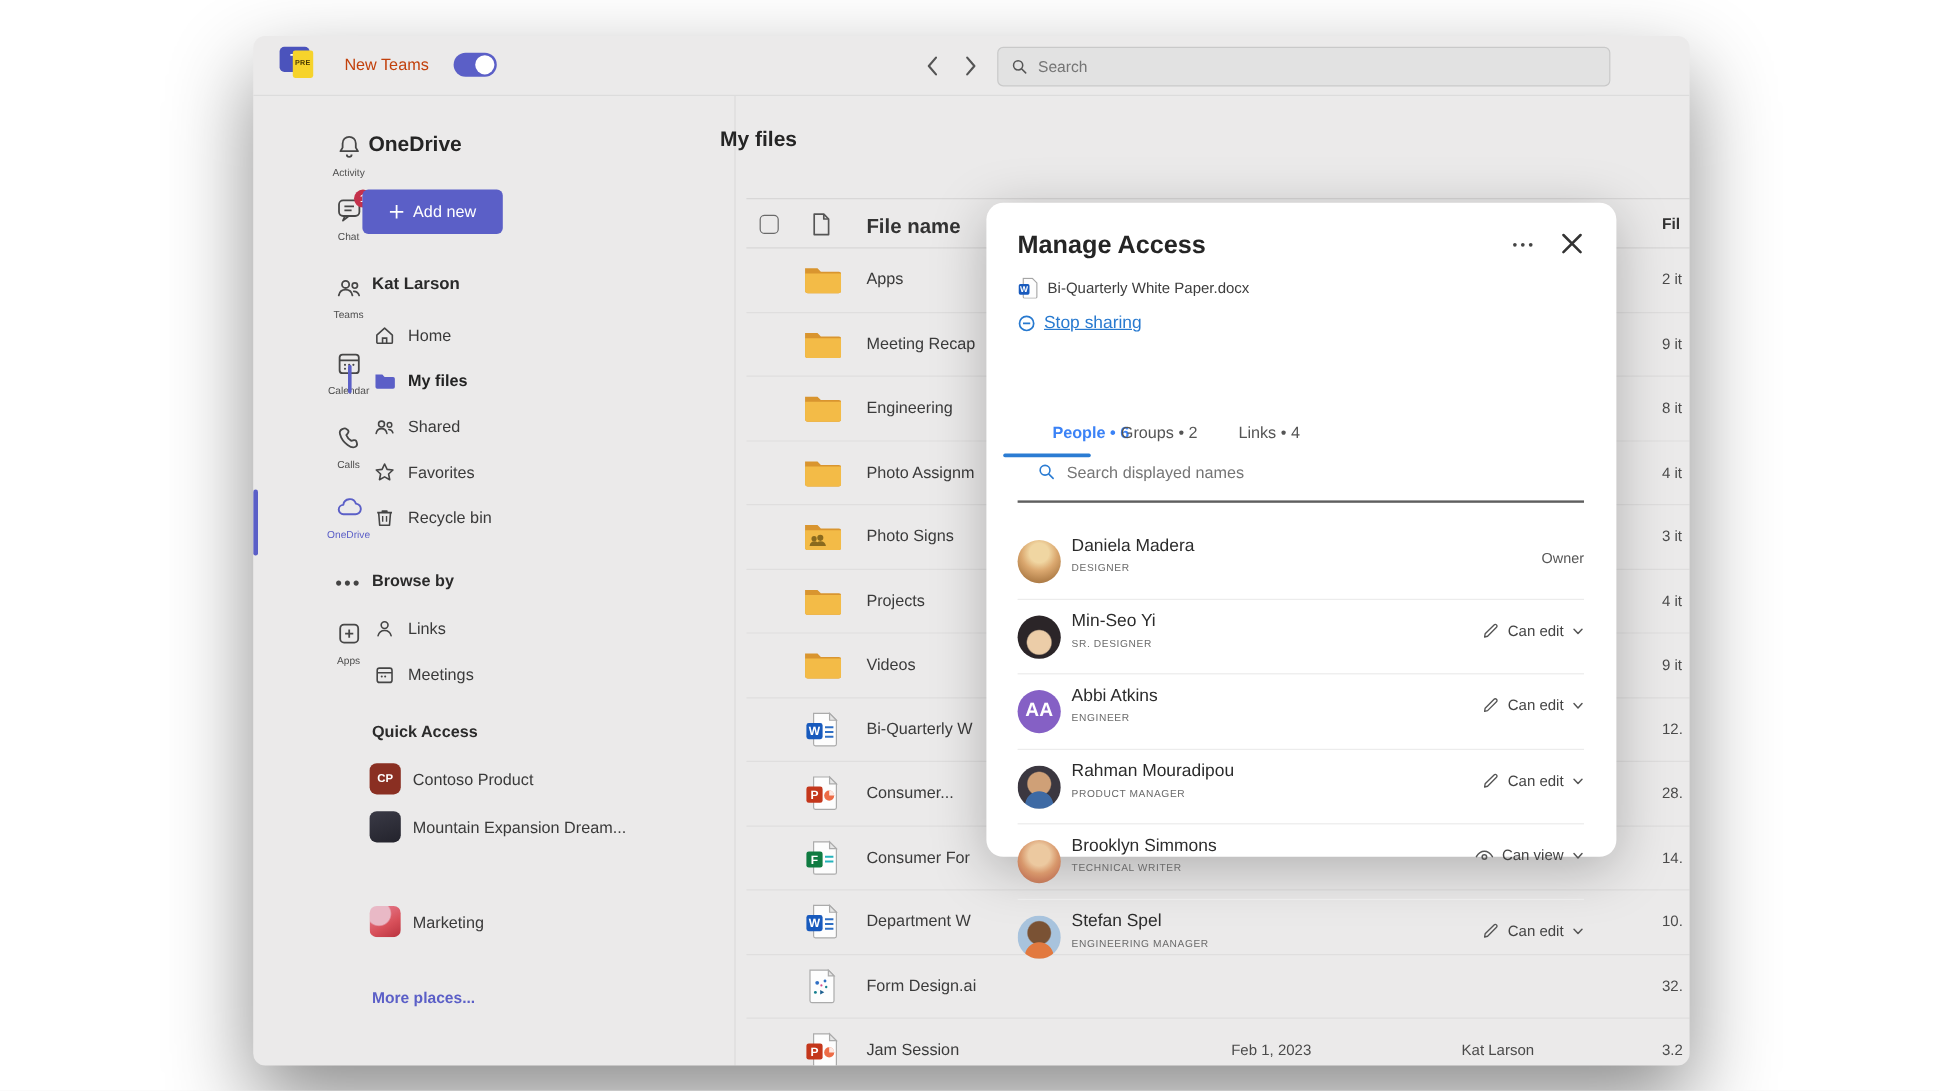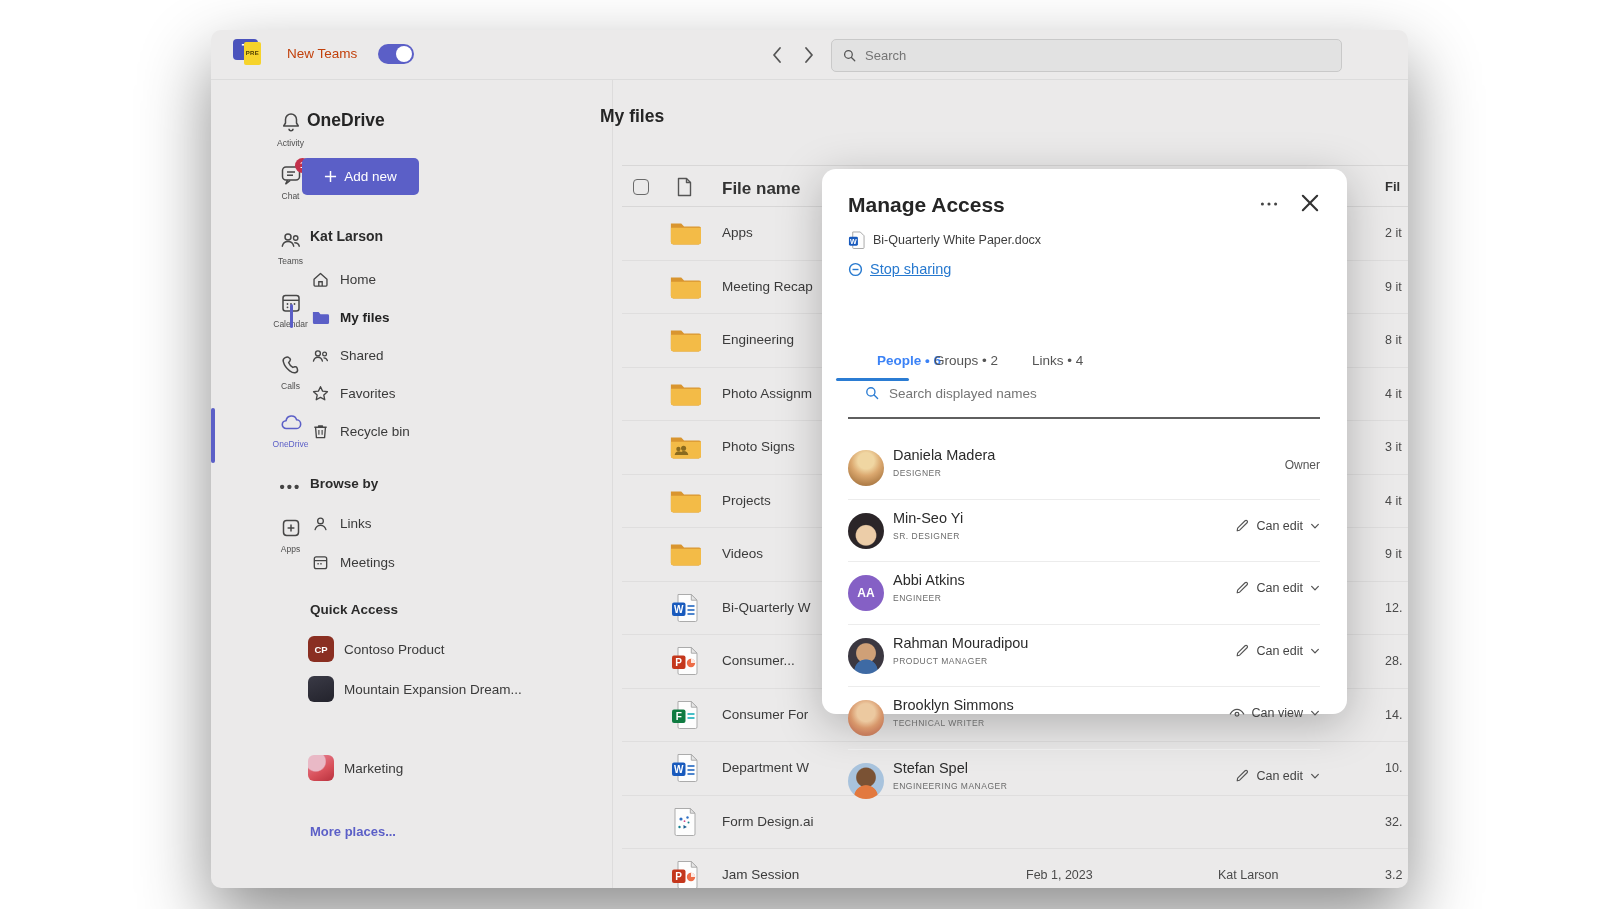--- a/index.html
+++ b/index.html
@@ -99,21 +99,21 @@
   .tab.active { color:#3b82f6; font-weight:bold;margin-left:40px; }
   .tab-ind { position:absolute; left:14px; top:209px; width:73px; height:3px; background:#2b7cd3; border-radius:2px; }
   .dlg-search { position:absolute; left:42px; top:216px; display:flex; align-items:center; gap:9px; }
   .dlg-search svg { width:16px; height:16px; color:#2b7cd3; }
   .dlg-search input { border:none; outline:none; font-size:13.5px; color:#555; width:300px; background:transparent;
                       font-family:"Liberation Sans",sans-serif; }
   .dlg-search-line { position:absolute; left:26px; top:248px; width:472px; height:1.6px; background:#5f5f5f; }
   .prow { position:absolute; left:26px; width:472px; height:62.5px; border-bottom:1px solid #ececec; }
   .prow:last-of-type { border-bottom:none; }
   .avatar { position:absolute; left:0px; top:13px; width:36px; height:36px; border-radius:50%; color:#fff;
-            font-size:12px; font-weight:bold; display:flex; align-items:center; justify-content:center; }
+            font-size:16px; font-weight:bold; display:flex; align-items:center; justify-content:center; }
   .av-p1 { background:radial-gradient(circle at 50% 30%, #f0d6a2 0 26%, #dba86f 48%, #b4824c 75%, #96683a); }
   .av-p2 { background:radial-gradient(circle at 50% 62%, #ecCDA8 0 30%, #e8c9a4 34%, #2b2528 38%); }
   .av-init { background:#8560c5; }
   .av-p3b{ background:radial-gradient(circle at 50% 92%, #3e6aa4 0 30%, rgba(0,0,0,0) 32%),
                       radial-gradient(circle at 50% 42%, #cfa077 0 34%, #3b3740 38%); }
   .av-p4 { background:radial-gradient(circle at 50% 35%, #ecc9a0 0 30%, #d8986c 52%, #c9805e 70%, #ad6a4e); }
   .av-p5 { background:radial-gradient(circle at 50% 95%, #e2793f 0 30%, rgba(0,0,0,0) 32%),
                       radial-gradient(circle at 50% 40%, #7a5234 0 33%, #a8c3dd 37%); }
   .pname { position:absolute; left:45px; top:10px; font-size:14.5px; color:#2b2b2b; white-space:nowrap; }
   .prole { position:absolute; left:45px; top:31px; font-size:8.5px; letter-spacing:.5px; color:#6b6b6b; white-space:nowrap; }

